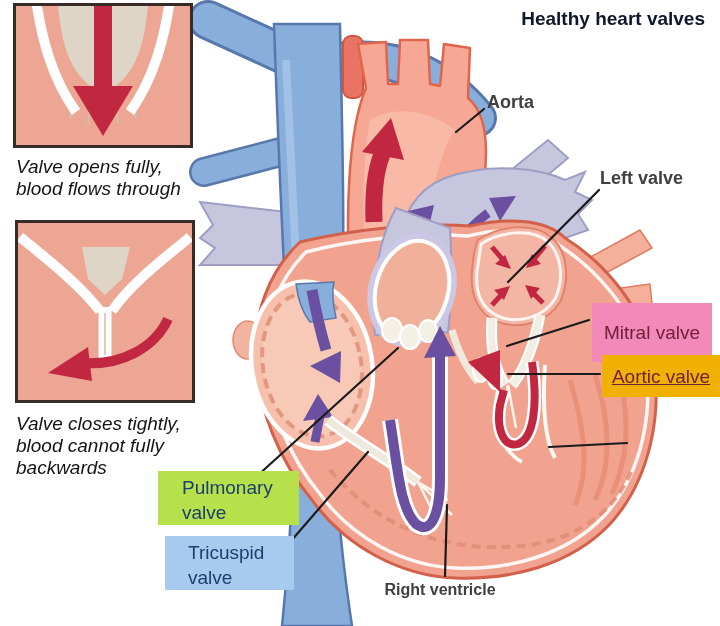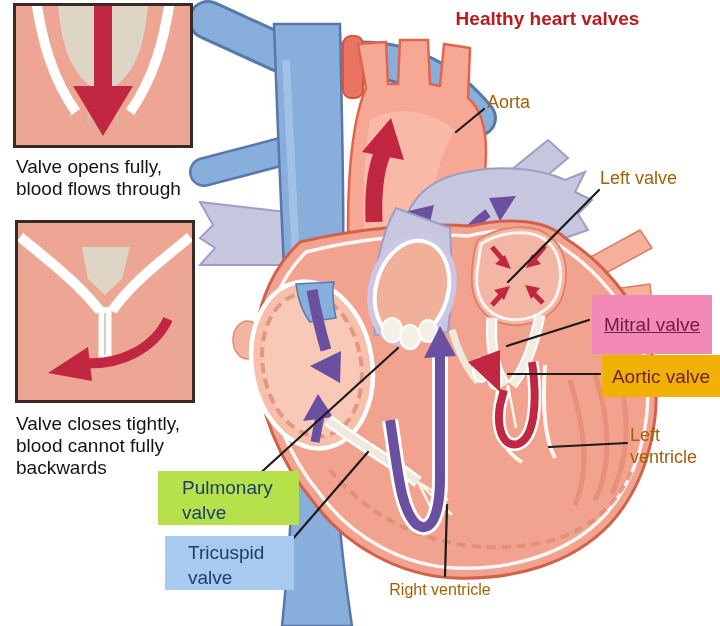--- a/index.html
+++ b/index.html
@@ -1,27 +1,27 @@
 <!DOCTYPE html>
 <html style="--mitral_bg: #f389b8; --aortic_bg: #f1b104; --pulmonary_bg: #b6e14a; --tricuspid_bg: #a7cbee; --valve_label_dark_red: #70203a; --valve_label_navy: #1c3e70; --artery_red: #c22742; --vein_blue: #88aedb; --vein_blue_edge: #5878ac; --purple_arrow: #6b4fa0; --lavender_vessel: #c6c6df; --lavender_edge: #9e9ec4; --heart_salmon: #f2a38f; --heart_edge: #d2604a; --chamber_salmon: #f6c0ad; --leader_line: #1b1b1b;"><head>
 <meta charset="utf-8">
 <style>
   html,body{margin:0;padding:0;background:#fff;}
   .stage{position:relative;width:720px;height:626px;background:#ffffff;overflow:hidden;
          font-family:"Liberation Sans","DejaVu Sans",sans-serif;}
   .art{position:absolute;left:0;top:0;width:720px;height:626px;}
-  .title{position:absolute;top:8px;left:390px;width:315px;text-align:center;
-         font-size:19px;font-weight:bold;color:#b91c1c;}
-  .plabel{position:absolute;font-size:18px;color:#a16207;white-space:pre-line;line-height:22px;}
-  .caption{position:absolute;font-size:19px;line-height:22px;color:#141414;white-space:pre-line;}
+  .title{position:absolute;top:8px;left:390px;width:315px;text-align:right;
+         font-size:19px;font-weight:bold;color:#0f172a;}
+  .plabel{position:absolute;font-size:18px;color:#404040;white-space:pre-line;line-height:22px;font-weight:bold;}
+  .caption{position:absolute;font-size:19px;line-height:22px;color:#141414;white-space:pre-line;font-style:italic;}
   .vbox{position:absolute;font-size:19px;line-height:25px;white-space:pre-line;}
-  .vbox.mitral{left:592px;top:295px;width:120px;height:59px;background:var(--mitral_bg);
+  .vbox.mitral{left:592px;top:303px;width:120px;height:59px;background:var(--mitral_bg);
+        color:var(--valve_label_dark_red);display:flex;align-items:center;justify-content:center;}
+  .vbox.aortic{left:602px;top:355px;width:118px;height:42px;background:var(--aortic_bg);
         color:var(--valve_label_dark_red);display:flex;align-items:center;justify-content:center;text-decoration:underline;}
-  .vbox.aortic{left:602px;top:355px;width:118px;height:42px;background:var(--aortic_bg);
-        color:var(--valve_label_dark_red);display:flex;align-items:center;justify-content:center;}
   .vbox.pulmonary{left:158px;top:471px;width:109px;height:46px;background:var(--pulmonary_bg);
         color:var(--valve_label_navy);padding:4px 8px 4px 24px;}
   .vbox.tricuspid{left:165px;top:536px;width:98px;height:50px;background:var(--tricuspid_bg);
         color:var(--valve_label_navy);padding:4px 8px 0 23px;}
   .inset{position:absolute;background:#eda693;border:3px solid #382a25;}
   .inset svg{display:block;}
   #inset-open{left:13px;top:3px;width:174px;height:139px;}
   #inset-closed{left:15px;top:220px;width:174px;height:177px;}
   #cap-open{left:16px;top:156px;}
   #cap-closed{left:16px;top:413px;}
@@ -207,22 +207,20 @@
     </svg>
   </div>
   <div class="caption" id="cap-closed">Valve closes tightly,
 blood cannot fully
 backwards</div>
 
   <div class="title">Healthy heart valves</div>
 
   <div class="plabel" id="lbl-aorta">Aorta</div>
   <div class="plabel" id="lbl-left-atrium">Left valve</div>
-  <div class="plabel" id="lbl-left-ventricle">Left
-ventricle</div>
   <div class="plabel" id="lbl-right-ventricle">Right ventricle</div>
 
   <div class="vbox mitral">Mitral valve</div>
   <div class="vbox aortic">Aortic valve</div>
   <div class="vbox pulmonary">Pulmonary
 valve</div>
   <div class="vbox tricuspid">Tricuspid
 valve</div>
 </div>
 

